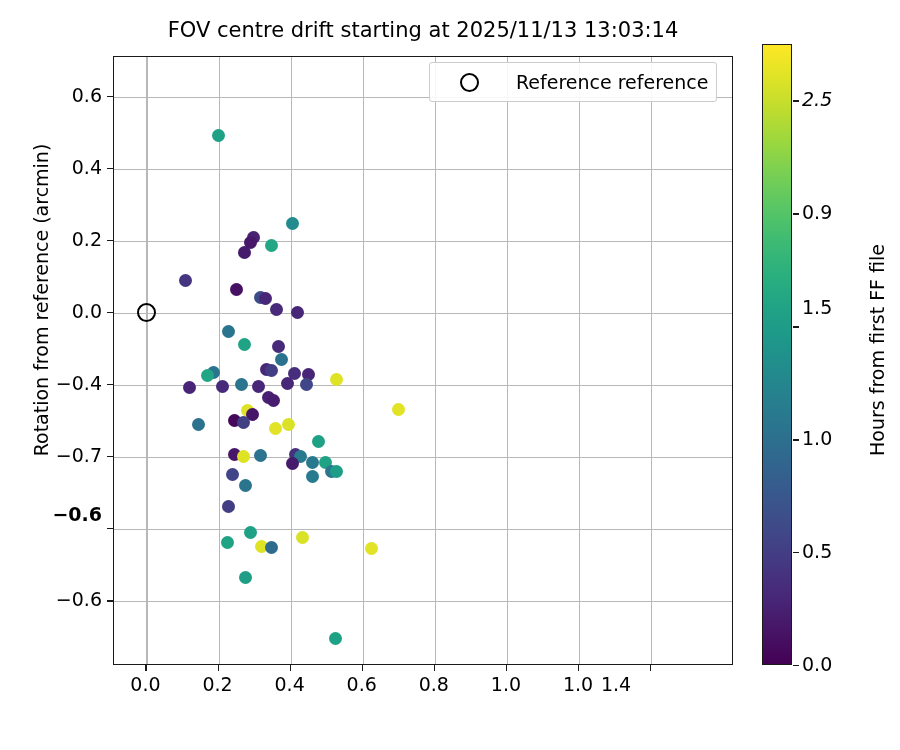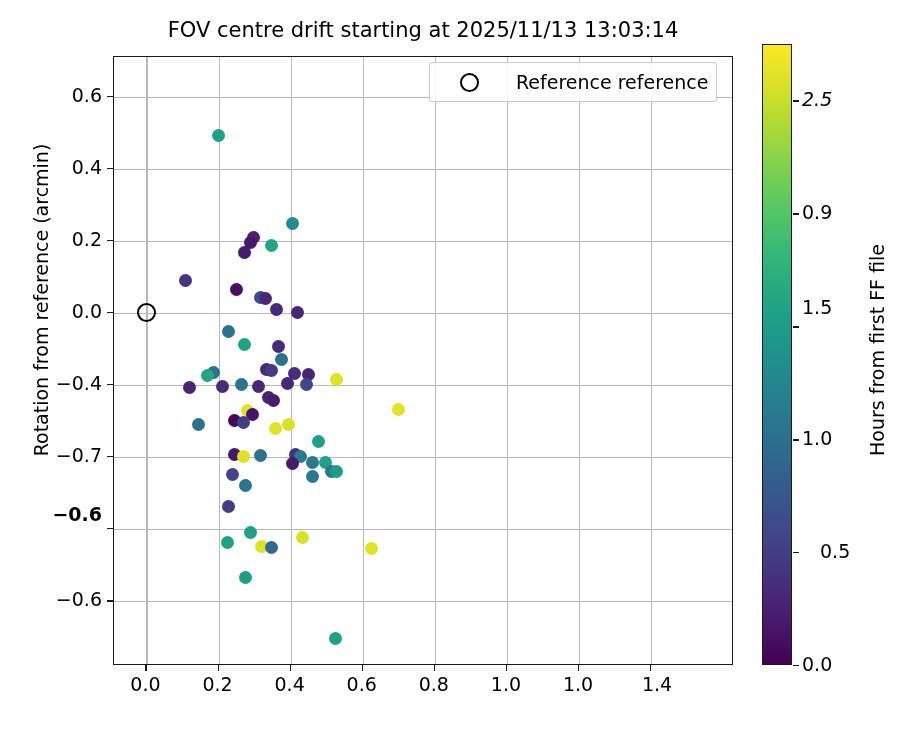--- a/index.html
+++ b/index.html
@@ -285,21 +285,21 @@
       <div class="xticklabel" style="left: 289.628px;">0.4</div>
       <div class="xtick" style="left: 361.721px;"></div>
       <div class="xticklabel" style="left: 361.721px;">0.6</div>
       <div class="xtick" style="left: 433.814px;"></div>
       <div class="xticklabel" style="left: 433.814px;">0.8</div>
       <div class="xtick" style="left: 505.907px;"></div>
       <div class="xticklabel" style="left: 505.907px;">1.0</div>
       <div class="xtick" style="left: 578px;"></div>
       <div class="xticklabel" style="left: 578px;">1.0</div>
       <div class="xtick" style="left: 650.093px;"></div>
-      <div class="xticklabel" style="left: 657px;">1.4</div>
+      <div class="xticklabel" style="left: 616px;">1.4</div>
       <div class="ytick" style="top: 95.6391px;"></div>
       <div class="yticklabel" style="top: 95.6391px;">0.6</div>
       <div class="ytick" style="top: 167.71px;"></div>
       <div class="yticklabel" style="top: 167.71px;">0.4</div>
       <div class="ytick" style="top: 239.781px;"></div>
       <div class="yticklabel" style="top: 239.781px;">0.2</div>
       <div class="ytick" style="top: 311.852px;"></div>
       <div class="yticklabel" style="top: 311.852px;">0.0</div>
       <div class="ytick" style="top: 383.923px;"></div>
       <div class="yticklabel" style="top: 383.923px;">−0.4</div>
@@ -316,21 +316,21 @@
   <div id="legend">
     <div id="legend-marker"></div>
     <div id="legend-label">Reference reference</div>
   </div>
 
   <div id="colorbar" style="background: linear-gradient(to top, rgb(68, 1, 84), rgb(71, 20, 102), rgb(72, 38, 119), rgb(69, 55, 129), rgb(64, 71, 136), rgb(58, 85, 140), rgb(50, 99, 142), rgb(44, 113, 142), rgb(39, 126, 142), rgb(34, 139, 141), rgb(30, 152, 138), rgb(32, 164, 133), rgb(43, 176, 126), rgb(62, 187, 115), rgb(88, 198, 101), rgb(119, 207, 84), rgb(154, 215, 63), rgb(190, 220, 46), rgb(223, 227, 38), rgb(253, 231, 37));"></div>
   <div id="colorbar-ticks">
       <div class="cbtick" style="top: 665px;"></div>
       <div class="cbticklabel" style="top: 665px;">0.0</div>
       <div class="cbtick" style="top: 552.091px;"></div>
-      <div class="cbticklabel" style="top: 552.091px; margin-left: 18px;">0.5</div>
+      <div class="cbticklabel" style="top: 552.091px;">0.5</div>
       <div class="cbtick" style="top: 439.182px;"></div>
       <div class="cbticklabel" style="top: 439.182px;">1.0</div>
       <div class="cbtick" style="top: 326.273px;"></div>
       <div class="cbticklabel" style="top: 308px;">1.5</div>
       <div class="cbtick" style="top: 213.364px;"></div>
       <div class="cbticklabel" style="top: 213.364px;">0.9</div>
       <div class="cbtick" style="top: 100.455px;"></div>
       <div class="cbticklabel" style="top: 100.455px; font-style: italic;">2.5</div>
     </div>
   <div id="cb-label">Hours from first FF file</div>

